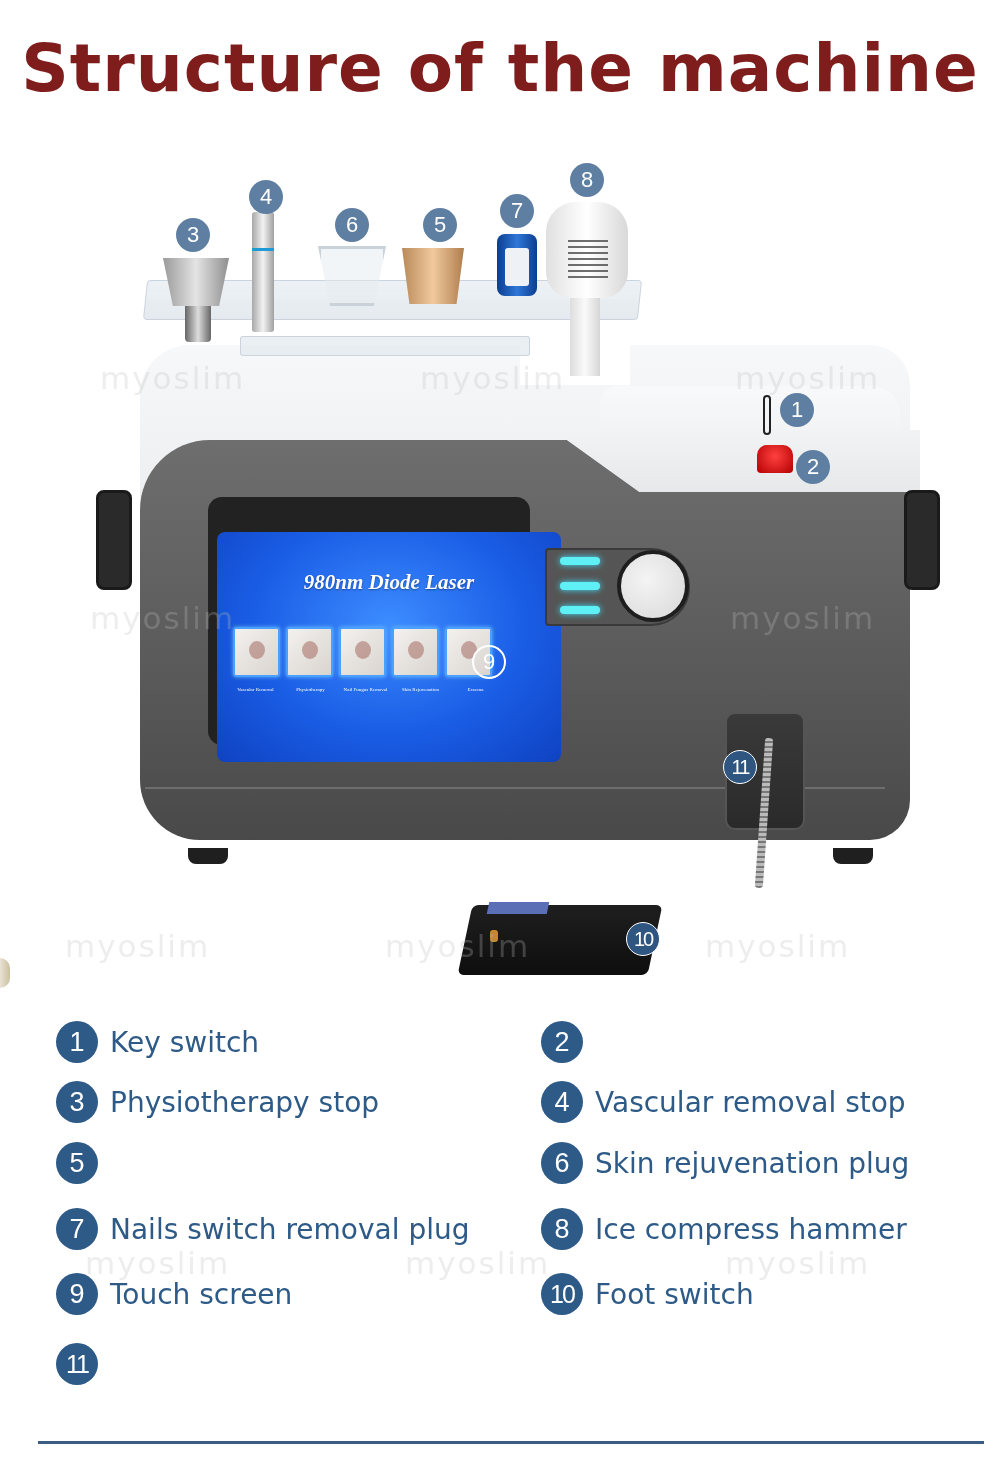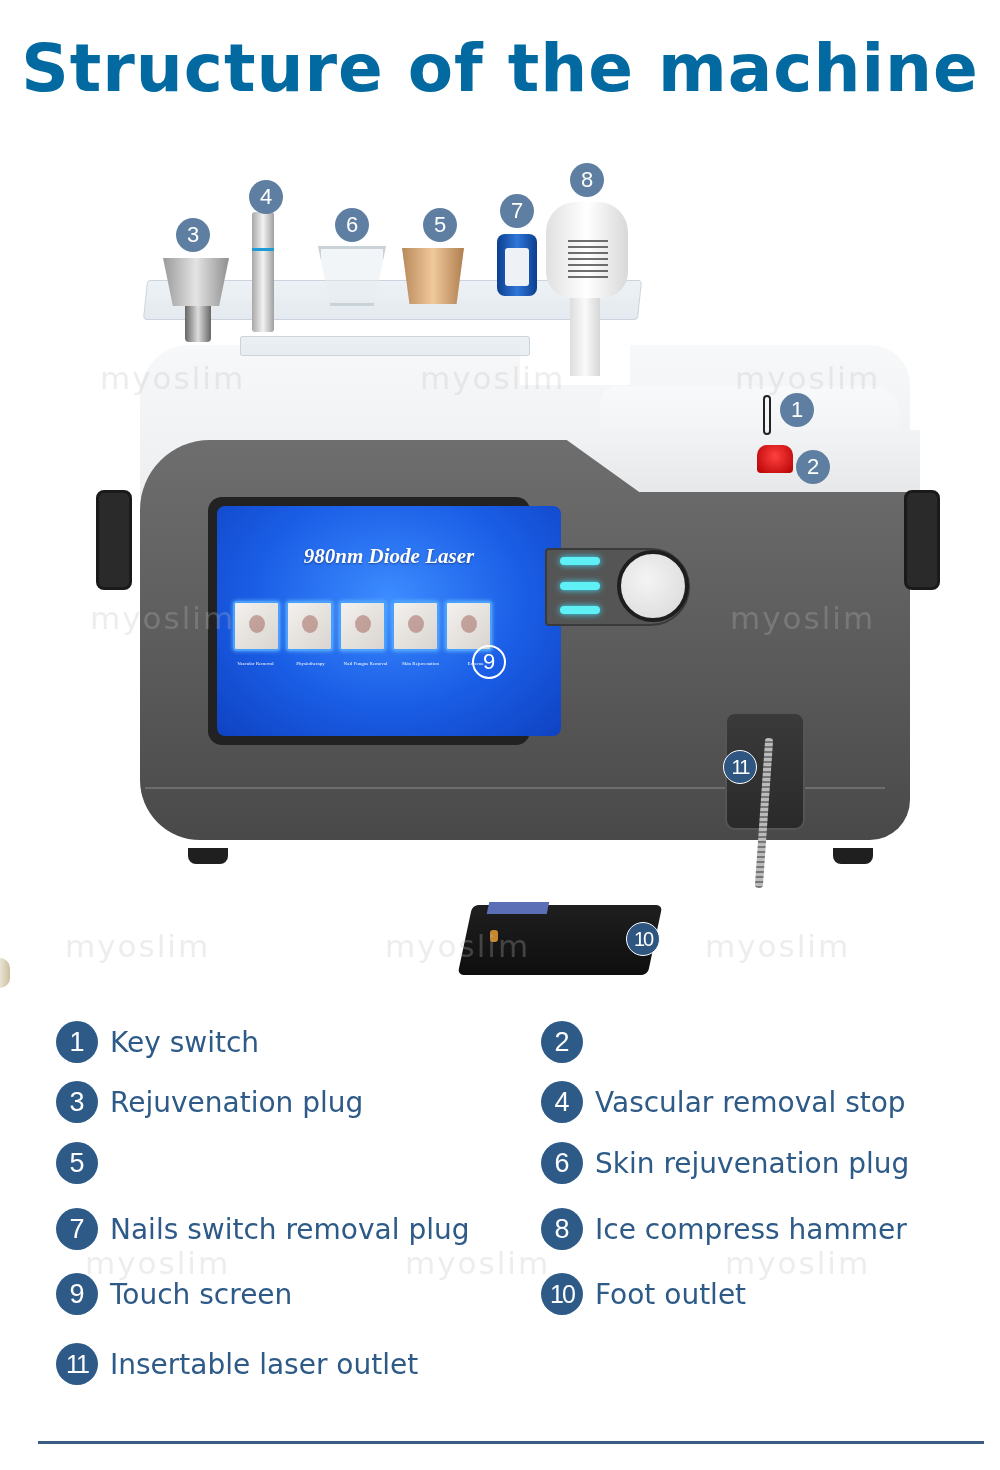--- a/index.html
+++ b/index.html
@@ -2,21 +2,21 @@
 <html><head>
   <meta charset="utf-8">
   <style>
     * { box-sizing: border-box; margin: 0; padding: 0; }
     html, body { width: 1000px; height: 1470px; background: #ffffff; overflow: hidden; }
     body { position: relative; font-family: "Liberation Sans", sans-serif; color: #2d5a87; }
 
     .title {
       position: absolute; left: 0; top: 30px; width: 1000px; text-align: center;
       font-family: "DejaVu Sans", sans-serif; font-weight: 900; font-size: 66px;
-      letter-spacing: 1px; color: #0369a1;
+      letter-spacing: 1px; color: #7f1d1d;
     }
 
     .watermark {
       position: absolute; font-family: "DejaVu Sans", sans-serif; font-size: 31px;
       color: rgba(190,190,190,0.28); letter-spacing: 2px; pointer-events: none; z-index: 50;
     }
 
     
     .machine { position: absolute; left: 0; top: 0; width: 1000px; height: 1000px; }
 
@@ -63,21 +63,21 @@
     .handle {
       position: absolute; top: 490px; width: 36px; height: 100px; background: #2a2a2a;
       border-radius: 8px; border: 3px solid #1a1a1a;
     }
 
     .screen-bezel {
       position: absolute; left: 208px; top: 497px; width: 322px; height: 248px;
       background: #222; border-radius: 14px;
     }
     .screen {
-      position: absolute; left: 217px; top: 506px; width: 344px; height: 230px;
+      position: absolute; left: 217px; top: 532px; width: 344px; height: 230px;
       background: radial-gradient(ellipse at 50% 40%, #3d8cff 0%, #1a5ee6 55%, #0f42c2 100%);
       border-radius: 8px; overflow: hidden;
     }
     .screen-title {
       position: absolute; left: 0; top: 38px; width: 100%; text-align: center;
       font-family: "Liberation Serif", serif; font-style: italic; font-weight: bold; font-size: 21px; color: #ffffff;
       text-shadow: 0 1px 2px rgba(0,0,0,0.4);
     }
     .thumbs { position: absolute; left: 16px; top: 95px; display: flex; gap: 6px; }
     .thumb {
@@ -260,21 +260,21 @@
 <div class="legend">
   <div class="legend-item" style="left:56px;top:1021px;">
     <span class="legend-badge">1</span>
     <span class="legend-label">Key switch</span>
   </div>
   <div class="legend-item" style="left:541px;top:1021px;">
     <span class="legend-badge">2</span>
   </div>
   <div class="legend-item" style="left:56px;top:1081px;">
     <span class="legend-badge">3</span>
-    <span class="legend-label">Rejuvenation plug</span>
+    <span class="legend-label">Physiotherapy stop</span>
   </div>
   <div class="legend-item" style="left:541px;top:1081px;">
     <span class="legend-badge">4</span>
     <span class="legend-label">Vascular removal stop</span>
   </div>
   <div class="legend-item" style="left:56px;top:1142px;">
     <span class="legend-badge">5</span>
   </div>
   <div class="legend-item" style="left:541px;top:1142px;">
     <span class="legend-badge">6</span>
@@ -287,21 +287,20 @@
   <div class="legend-item" style="left:541px;top:1208px;">
     <span class="legend-badge">8</span>
     <span class="legend-label">Ice compress hammer</span>
   </div>
   <div class="legend-item" style="left:56px;top:1273px;">
     <span class="legend-badge">9</span>
     <span class="legend-label">Touch screen</span>
   </div>
   <div class="legend-item" style="left:541px;top:1273px;">
     <span class="legend-badge two">10</span>
-    <span class="legend-label">Foot outlet</span>
+    <span class="legend-label">Foot switch</span>
   </div>
   <div class="legend-item" style="left:56px;top:1343px;">
     <span class="legend-badge two">11</span>
-    <span class="legend-label">Insertable laser outlet</span>
   </div>
 </div>
 
 <div class="footer-rule"></div>
 
 </body></html>

